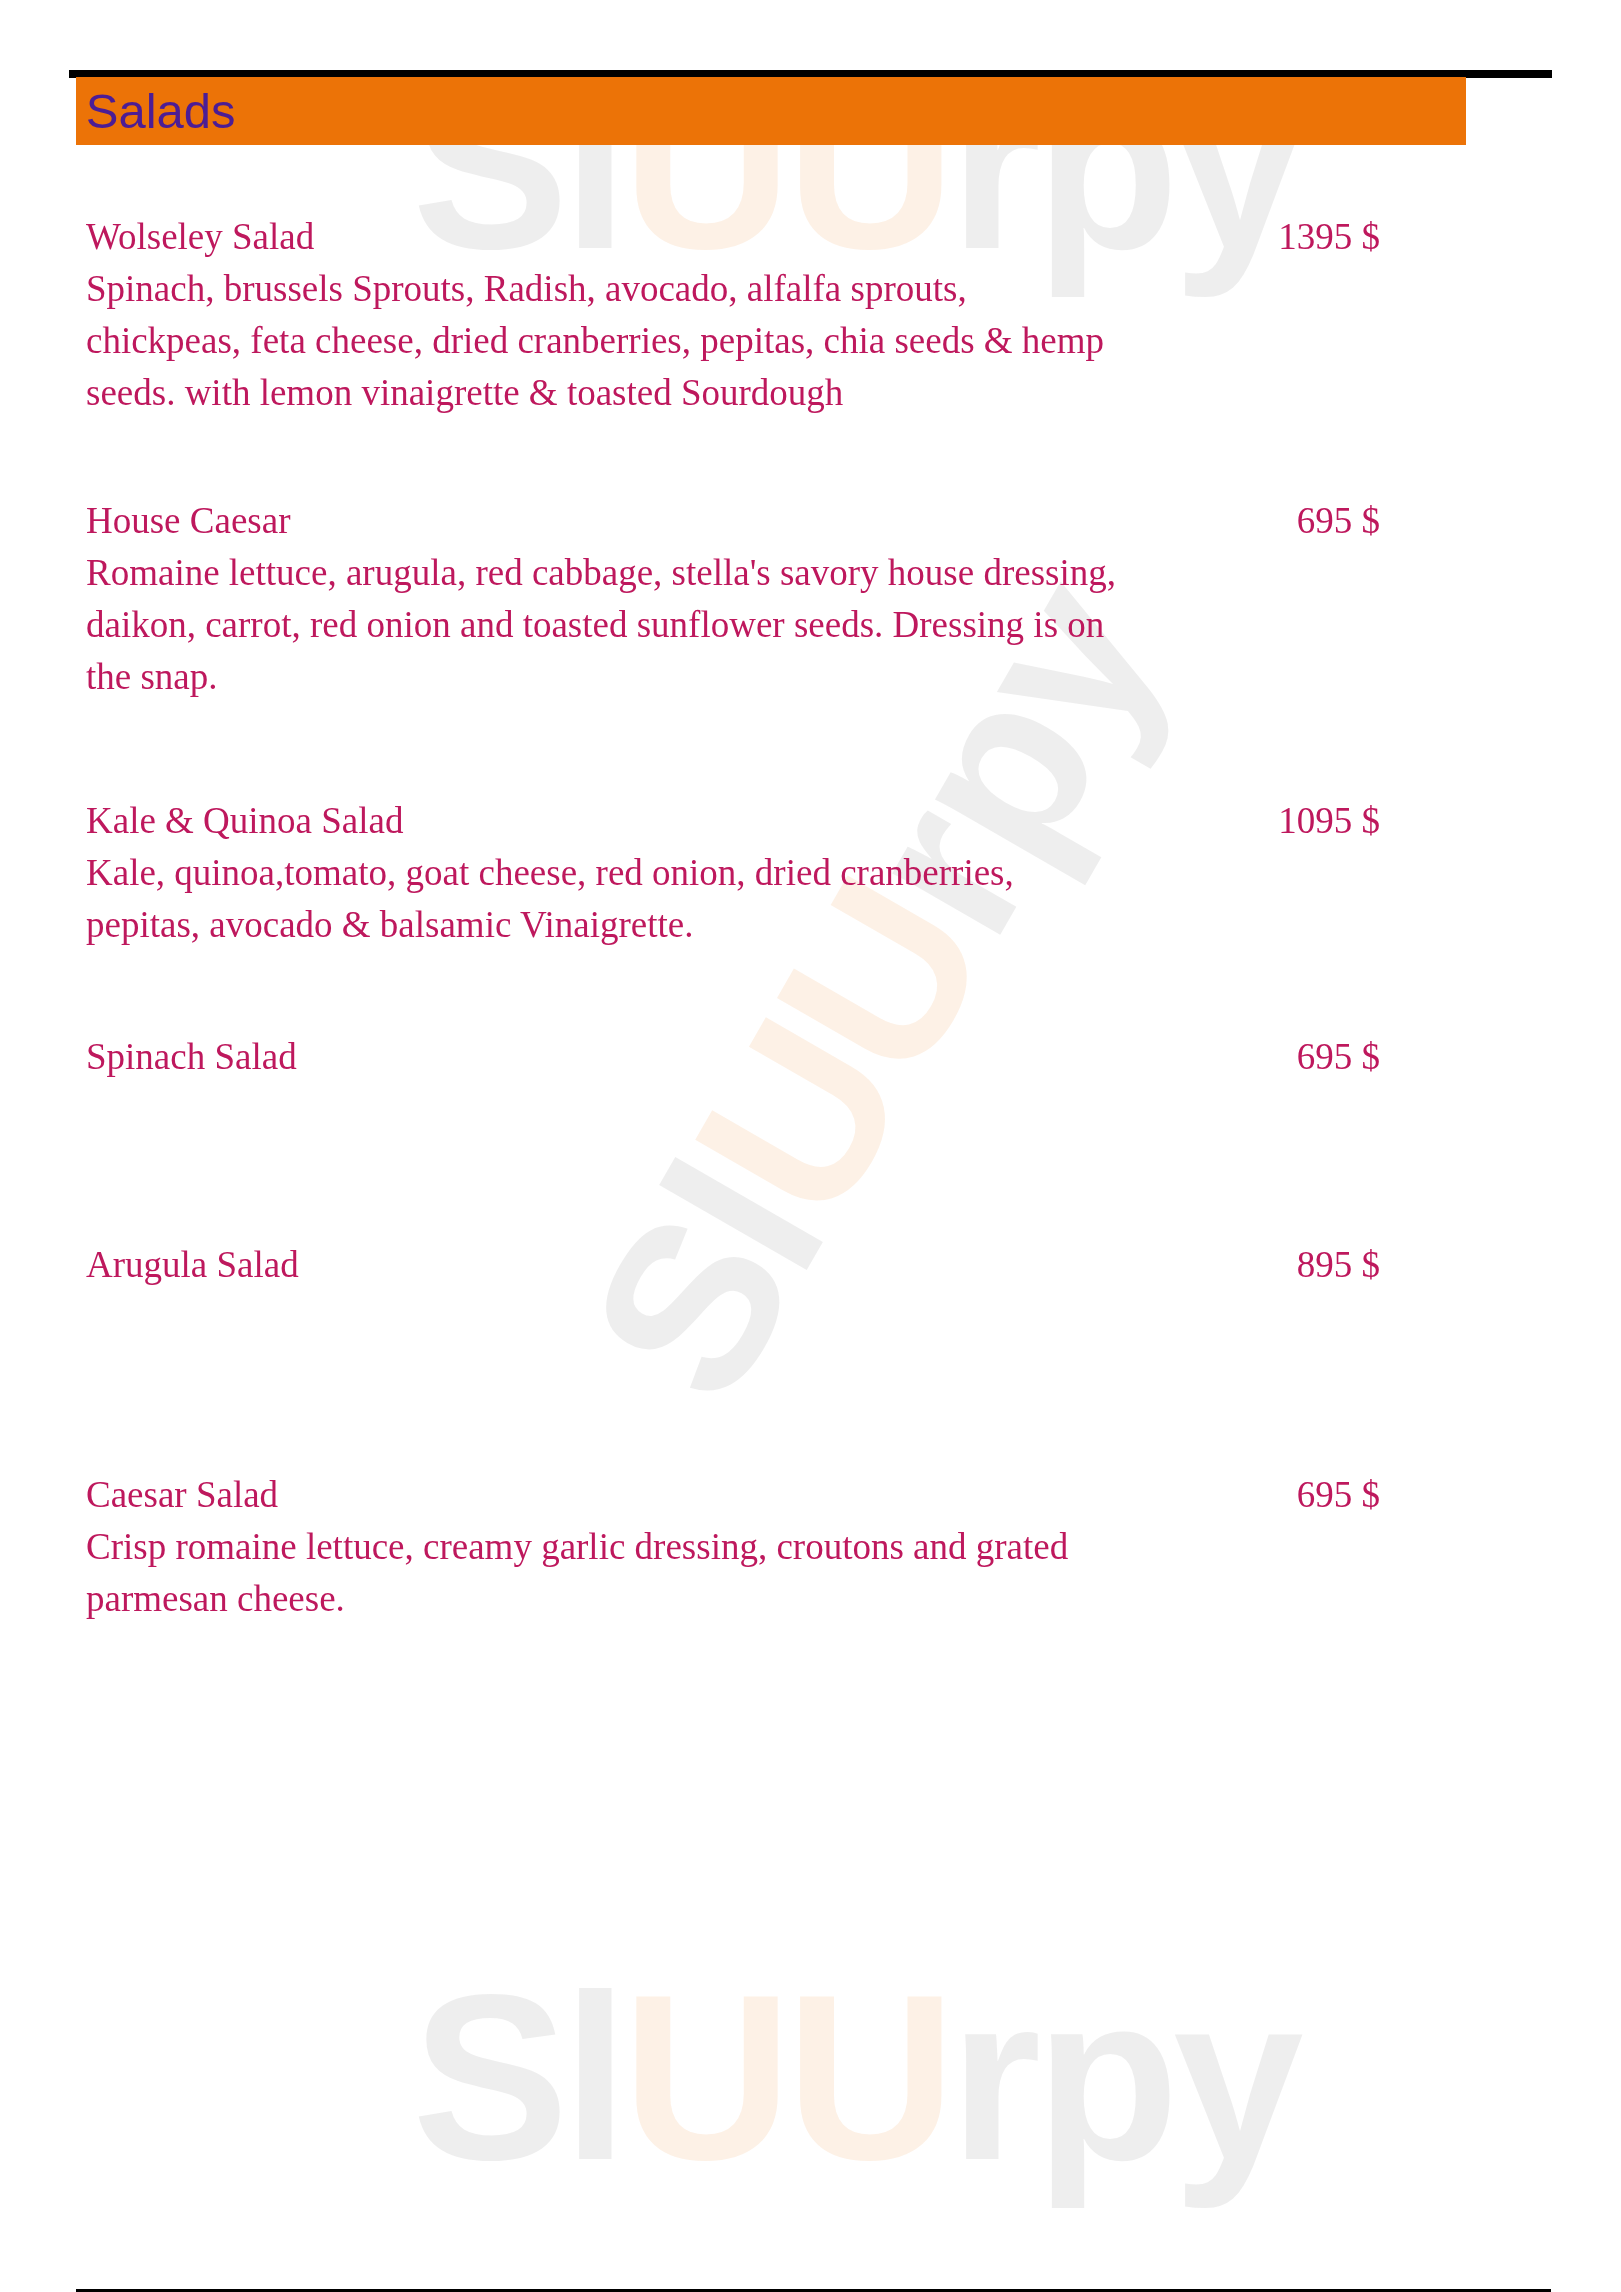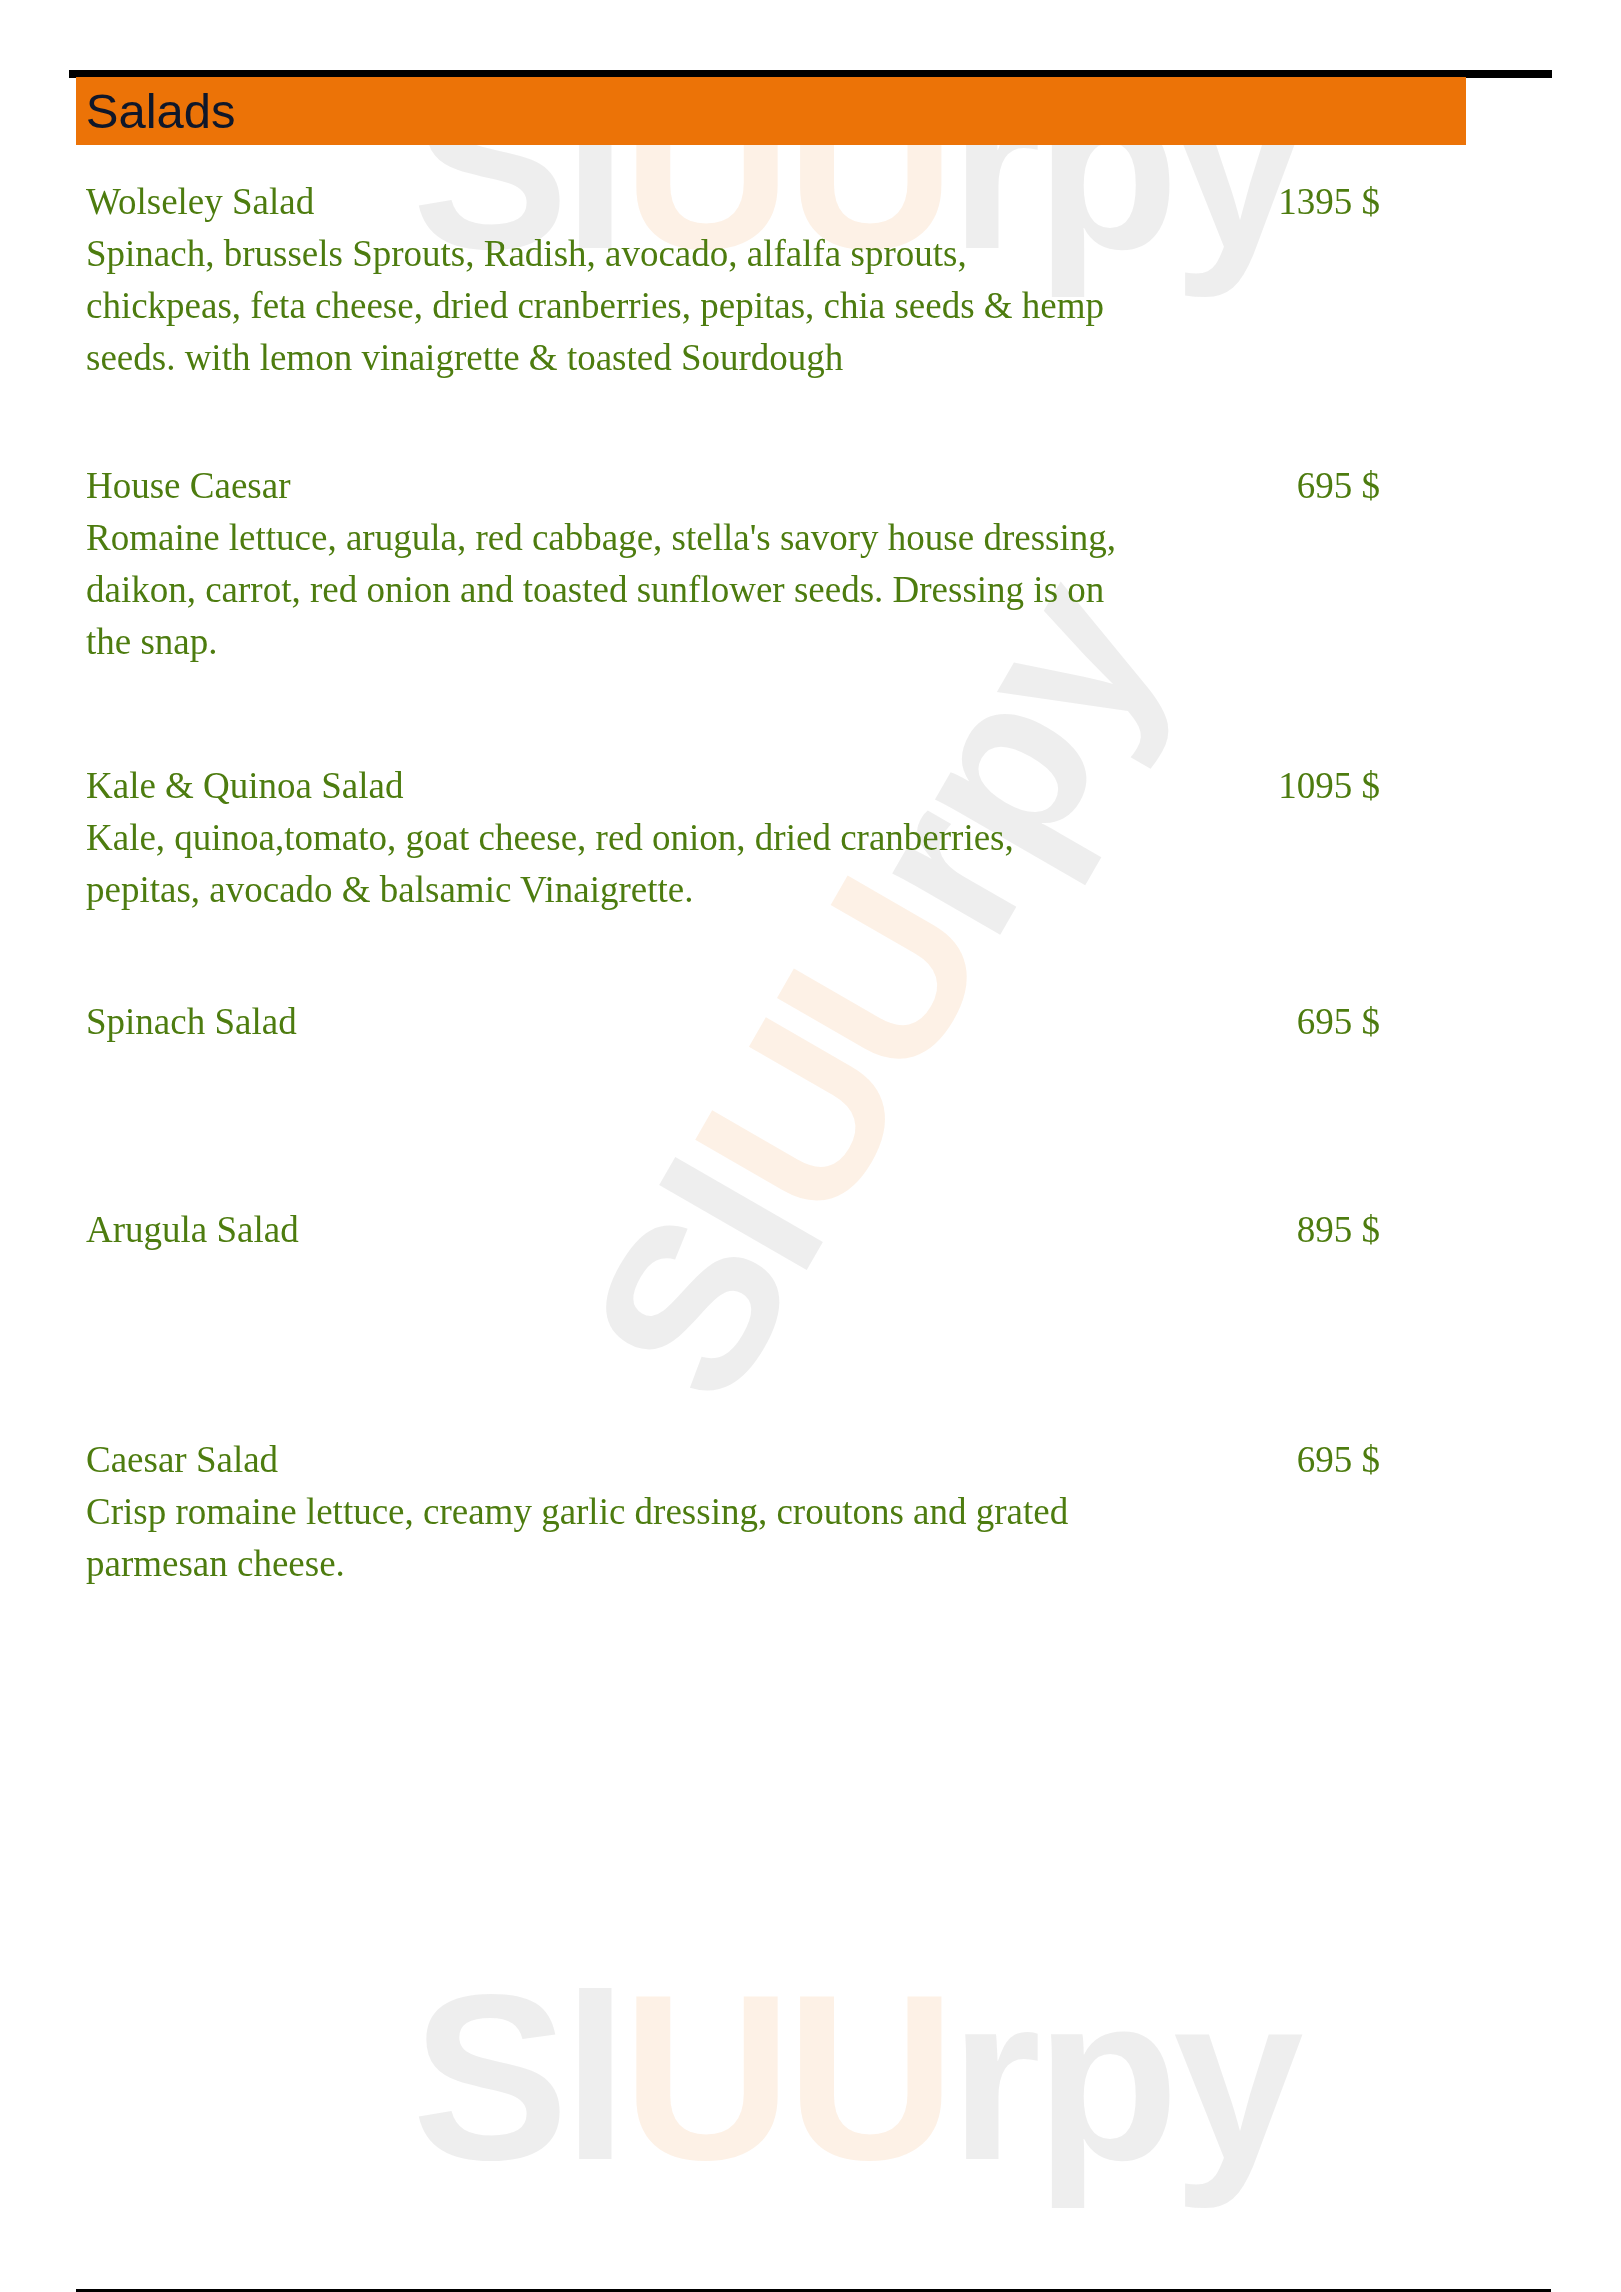--- a/index.html
+++ b/index.html
@@ -1,20 +1,20 @@
 <!DOCTYPE html>
 <html><head>
   <meta charset="utf-8">
   <style>
     html, body { margin: 0; padding: 0; background: #ffffff; }
     body { width: 1621px; height: 2293px; position: relative; overflow: hidden; }
     .top-rule { position: absolute; left: 69px; top: 70px; width: 1483px; height: 7.8px; background: #000000; }
     .section-header { position: absolute; left: 76px; top: 77px; width: 1390px; height: 68px; background: #EC7307; }
-    .section-title { position: absolute; left: 9.8px; top: 4.9px; font-family: "Liberation Sans", sans-serif; font-size: 49px; line-height: 59px; color: #0f172a; margin: 0; font-weight: normal; }
-    .menu-item { position: absolute; left: 86px; width: 1294px; font-family: "Liberation Serif", serif; font-size: 37px; line-height: 52px; color: #4d7c0f; }
+    .section-title { position: absolute; left: 9.8px; top: 4.9px; font-family: "Liberation Sans", sans-serif; font-size: 49px; line-height: 59px; color: #4c1d95; margin: 0; font-weight: normal; }
+    .menu-item { position: absolute; left: 86px; width: 1294px; font-family: "Liberation Serif", serif; font-size: 37px; line-height: 52px; color: #be185d; margin-top: 35px; }
     .item-name { display: block; white-space: nowrap; }
     .item-price { position: absolute; right: 0; top: 0; white-space: nowrap; }
     .item-desc { display: block; }
     .desc-line { display: block; white-space: nowrap; }
     .bottom-rule { position: absolute; left: 76px; top: 2289px; width: 1475px; height: 3.9px; background: #000000; }
     .watermark { position: absolute; font-family: "Liberation Sans", sans-serif; font-weight: bold; pointer-events: none; white-space: nowrap; letter-spacing: -5.9px; }
     .wm-gray { color: rgba(120,120,120,0.13); }
     .wm-orange { color: rgba(236,115,7,0.10); }
     .wm-top { left: 412px; top: 39px; font-size: 235px; line-height: 255px; }
     .wm-mid { left: 431px; top: 863px; font-size: 235px; line-height: 255px; transform: rotate(-60deg); transform-origin: center; }

